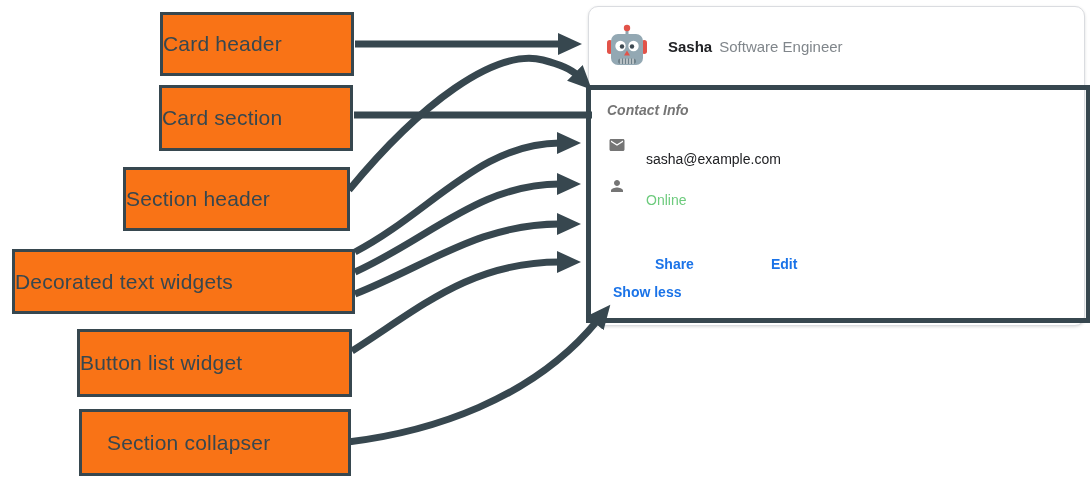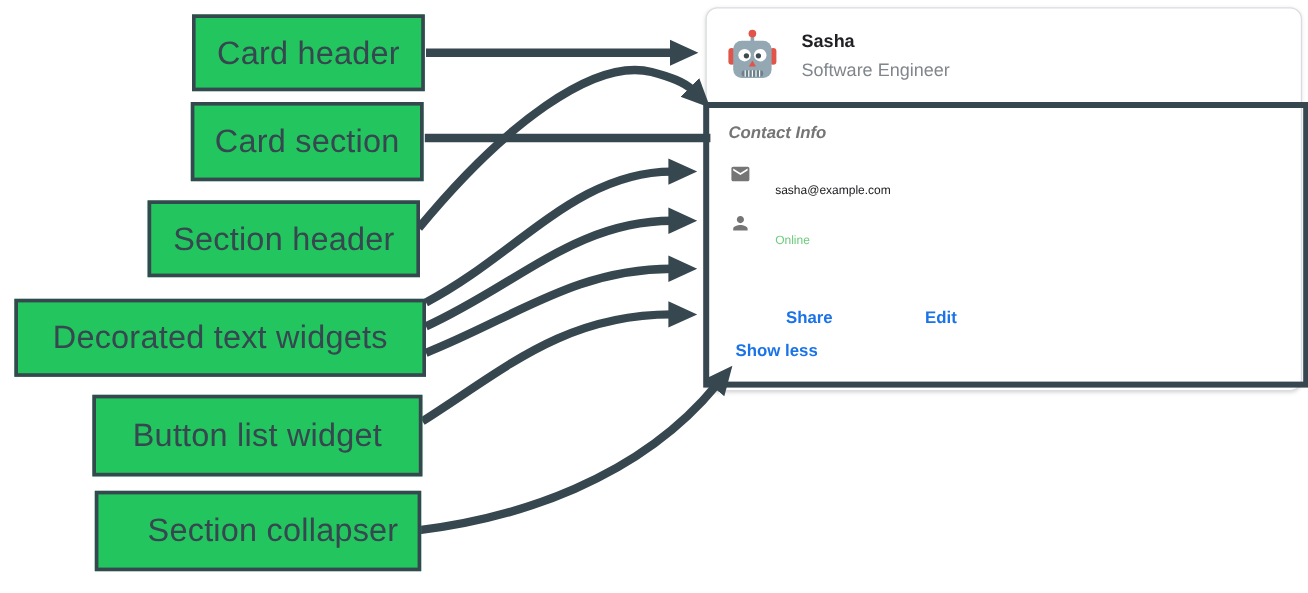--- a/index.html
+++ b/index.html
@@ -9,22 +9,22 @@
     --muted:#80868B;
     --icon-gray:#757575;
     --card-border:#DADCE0;
   }
   *{box-sizing:border-box;margin:0;padding:0;}
   body{background:#fff;font-family:"Liberation Sans", sans-serif;}
   .canvas{position:relative;width:1090px;height:494px;background:#fff;overflow:hidden;}
 
   
   .annotation-label{
-    position:absolute;z-index:4;background:#22c55e;border:3px solid var(--ink);
-    color:var(--ink);font-size:27px;display:flex;align-items:center;justify-content:center;
+    position:absolute;z-index:4;background:#f97316;border:3px solid var(--ink);
+    color:var(--ink);font-size:21px;display:flex;align-items:center;justify-content:flex-start;
     white-space:nowrap;letter-spacing:0.2px;
   }
   .lbl-card-header{left:160px;top:12px;width:194px;height:64px;}
   .lbl-card-section{left:159px;top:85px;width:194px;height:66px;}
   .lbl-section-header{left:123px;top:167px;width:227px;height:64px;}
   .lbl-decorated{left:12px;top:249px;width:343px;height:65px;}
   .lbl-button-list{left:77px;top:329px;width:275px;height:68px;}
   .lbl-collapser{left:79px;top:409px;width:272px;height:67px;padding-left:25px;}
 
   
@@ -33,34 +33,34 @@
   
   .card{
     position:absolute;z-index:1;left:588px;top:6px;width:497px;height:320px;
     background:#fff;border:1px solid var(--card-border);border-radius:10px;
     box-shadow:0 1px 3px rgba(60,64,67,.18);
   }
   .card-header{
     position:absolute;left:0;top:0;right:0;height:78px;
     display:flex;align-items:center;padding-left:17px;gap:20px;
   }
-  .identity{display:flex;flex-direction:column;gap:7px;}
+  .identity{display:flex;flex-direction:row;gap:7px;}
   .person-name{font-size:15px;font-weight:700;color:#202124;}
   .person-subtitle{font-size:15px;color:var(--muted);}
   .section-outline{
     position:absolute;left:-3px;right:-7px;top:78px;height:238px;
     border:5px solid var(--ink);pointer-events:none;z-index:2;
   }
   .section-content{position:absolute;left:0;top:78px;right:0;bottom:0;}
   .section-title{
     position:absolute;left:18px;top:17px;font-size:14px;font-weight:700;color:var(--icon-gray);font-style:italic;
   }
   .dt-row{position:absolute;left:19px;display:flex;align-items:center;gap:20px;height:18px;}
   .dt-row .row-icon{width:18px;height:18px;flex:0 0 18px;}
-  .dt-text{font-size:10px;color:#202124;margin-top:28px;}
+  .dt-text{font-size:14px;color:#202124;margin-top:28px;}
   .status-online{color:var(--green);}
   .row-email{top:51px;}
   .row-online{top:92px;}
   .row-phone{top:131px;}
   .button-row{position:absolute;left:22px;top:170px;display:flex;gap:33px;height:18px;align-items:center;}
   .text-button{font-size:14px;font-weight:600;color:var(--link);cursor:pointer;margin-left:44px;}
   .collapser{position:absolute;left:24px;top:199px;font-size:14px;font-weight:700;color:var(--link);cursor:pointer;}
 </style>
 </head>
 <body>

